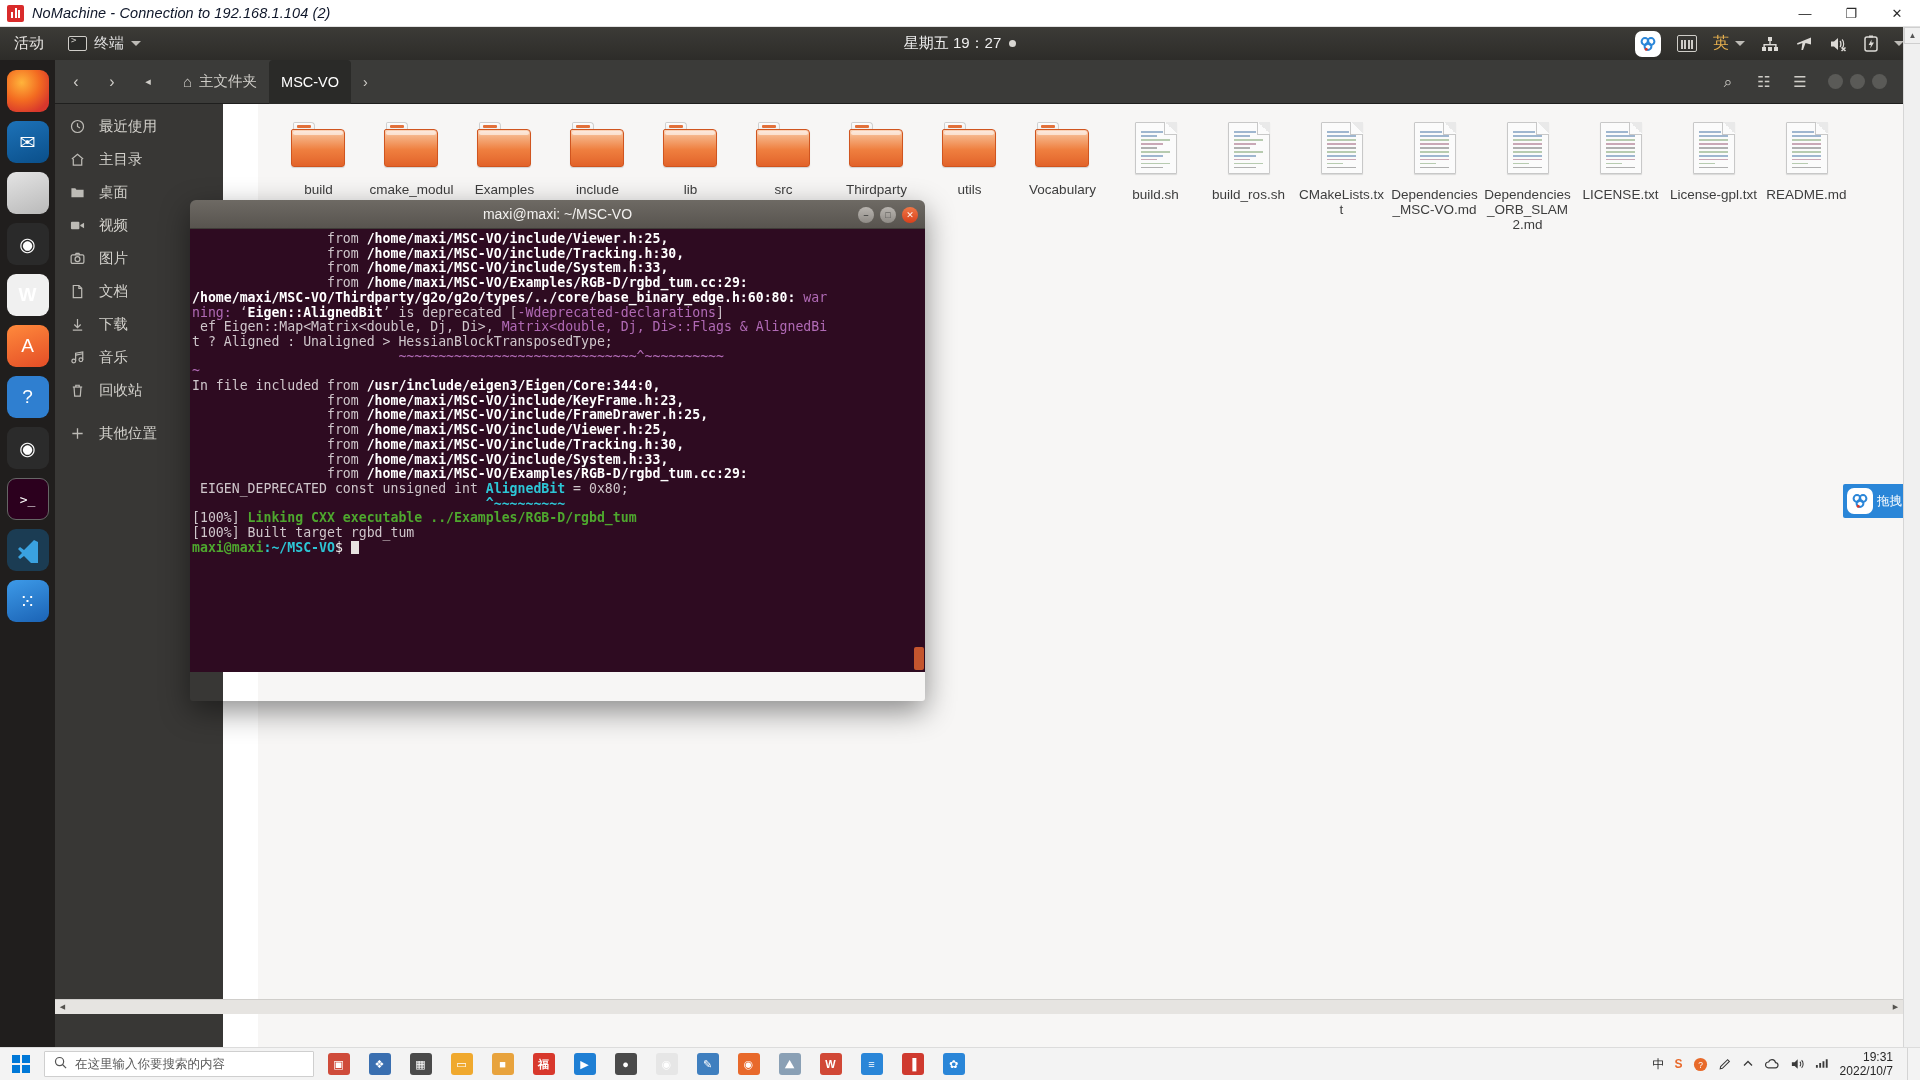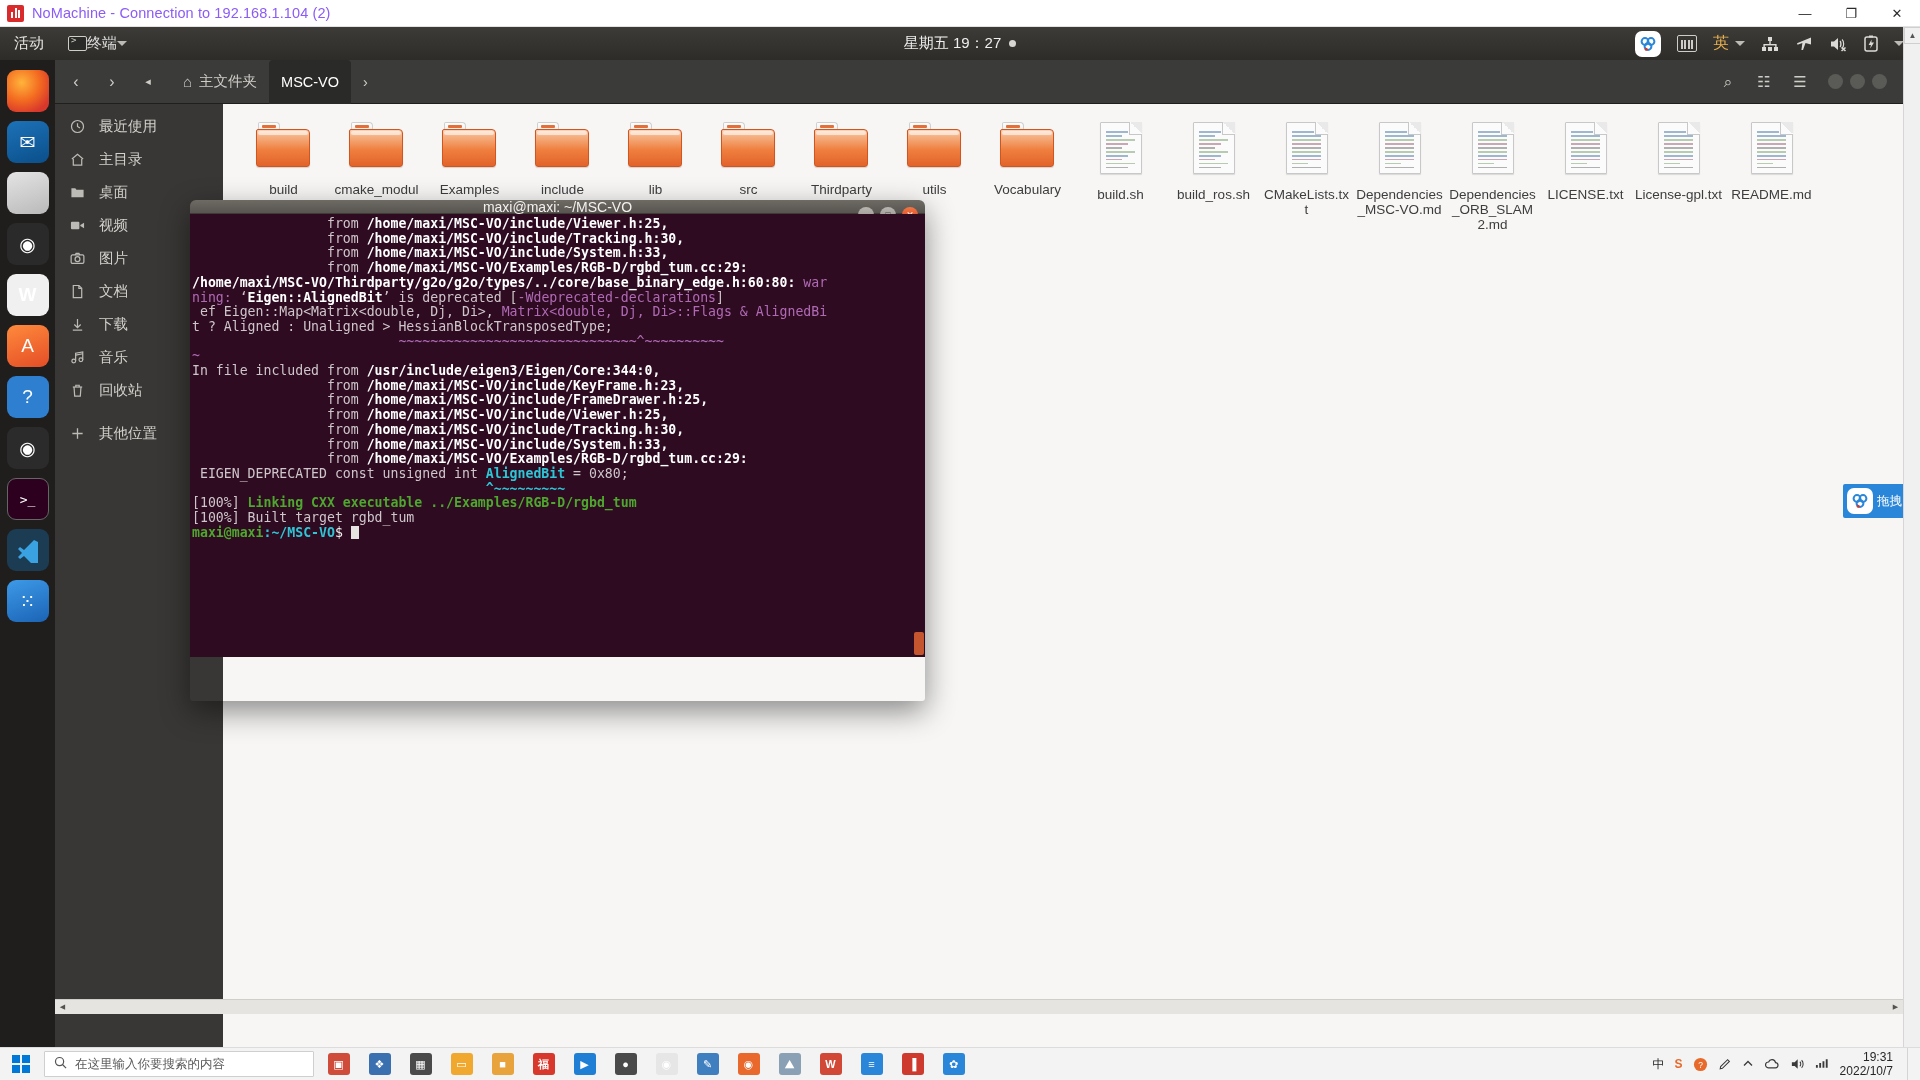--- a/index.html
+++ b/index.html
@@ -16,41 +16,41 @@
     background: #ffffff; border-bottom: 1px solid #e2e2e2;
     display: flex; align-items: center;
   }
   .nx-logo {
     width: 17px; height: 17px; margin-left: 7px; margin-right: 8px;
     background: #d92b2b; border-radius: 2px; position: relative;
     display: flex; align-items: center; justify-content: center;
   }
   .nx-logo .bars { display:flex; gap:1.5px; align-items:flex-end; }
   .nx-logo .bars i { display:block; width:2px; background:#fff; }
-  .nx-title-text { font-size: 14.5px; color: #8b5cf6; letter-spacing: .1px; }
+  .nx-title-text { font-size: 14.5px; color: #0f172a; letter-spacing: .1px; font-style: italic; }
   .nx-win-btns { margin-left: auto; display: flex; height: 27px; }
   .nx-win-btns div {
     width: 46px; height: 27px; display: flex; align-items: center; justify-content: center;
     color: #2b2b2b; font-size: 13px;
   }
 
   
   .remote {
     position: absolute; left: 0; top: 27px; width: 1920px; height: 1020px;
     background: #404040; overflow: hidden;
   }
 
   
   .gnome-topbar {
     position: absolute; left: 0; top: 0; width: 1920px; height: 33px;
     background: linear-gradient(180deg,#3c3b37 0%, #2d2c29 100%);
     display: flex; align-items: center; color: #ddd; font-size: 15px;
   }
   .gt-activities { margin-left: 14px; color: #e8e6e3; }
-  .gt-appmenu { margin-left: 24px; display: flex; align-items: center; }
+  .gt-appmenu { margin-left: 24px; display: flex; align-items: center; gap: 7px; }
   .gt-term-ico {
     width: 19px; height: 15px; border: 1.6px solid #cfcdc8; border-radius: 2px;
     position: relative; background: #2a2a28;
   }
   .gt-term-ico::before {
     content: ">"; position: absolute; left: 2px; top: -2px;
     font-size: 9px; color: #cfcdc8; font-family: "DejaVu Sans Mono", monospace;
   }
   .caret-dn {
     width: 0; height: 0; border-left: 5px solid transparent; border-right: 5px solid transparent;
@@ -132,21 +132,21 @@
     display: flex; align-items: center; gap: 7px; padding: 5px 12px;
     color: #cfcdc8; font-size: 14.5px;
   }
   .pathchunk.active { background: #2a2a28; color: #fff; border-radius: 4px 4px 0 0; height: 44px; align-items:center; }
   .home-ico { font-size: 15px; }
   .files-header-right { margin-left: auto; display: flex; align-items: center; gap: 4px; margin-right: 10px; }
   .hdrbtn { width: 32px; height: 30px; display:flex; align-items:center; justify-content:center; color:#cfcdc8; font-size: 15px; }
   .winctl { display:flex; gap: 7px; margin-left: 8px; margin-right: 6px; }
   .winctl span { width: 15px; height: 15px; border-radius: 50%; background: #5a5a57; display:block; }
 
-  .files-body { display: flex; height: 943px; }
+  .files-body { display: flex; height: 943px; gap: 35px; }
   .files-sidebar {
     width: 168px; background: #383735; padding-top: 6px; flex: 0 0 168px;
   }
   .sb-item {
     display: flex; align-items: center; gap: 13px; height: 33px; padding: 0 10px 0 14px;
     color: #d3d1cc; font-size: 14.5px;
   }
   .sb-item .sbico { width: 17px; display: flex; align-items: center; justify-content: center; color: #bdbbb6; }
   .sb-sep { height: 10px; }
 
@@ -205,21 +205,21 @@
   .files-hscroll .track { flex: 1; height: 15px; }
 
   
   .term-win {
     position: absolute; left: 190px; top: 173px; width: 735px; height: 501px;
     border-radius: 6px 6px 3px 3px;
     box-shadow: 0 10px 30px rgba(0,0,0,.45);
     overflow: hidden;
   }
   .term-titlebar {
-    height: 14px; background: linear-gradient(180deg,#6e6a64 0%, #58544f 100%);
+    height: 29px; background: linear-gradient(180deg,#6e6a64 0%, #58544f 100%);
     display: flex; align-items: center; position: relative; border-bottom: 1px solid #3f3c38;
   }
   .term-title { width: 100%; text-align: center; font-size: 14px; color: #f2f0ee; }
   .term-ctl { position: absolute; right: 7px; top: 7px; display: flex; gap: 6px; }
   .term-ctl span {
     width: 16px; height: 16px; border-radius: 50%; display: flex; align-items: center;
     justify-content: center; font-size: 9px; color: #4a4a48; font-weight: bold;
     background: linear-gradient(180deg,#b9b5b0,#8f8b86);
   }
   .term-ctl span.close { background: linear-gradient(180deg,#f07746,#d8401b); color: #fff4ef; }

